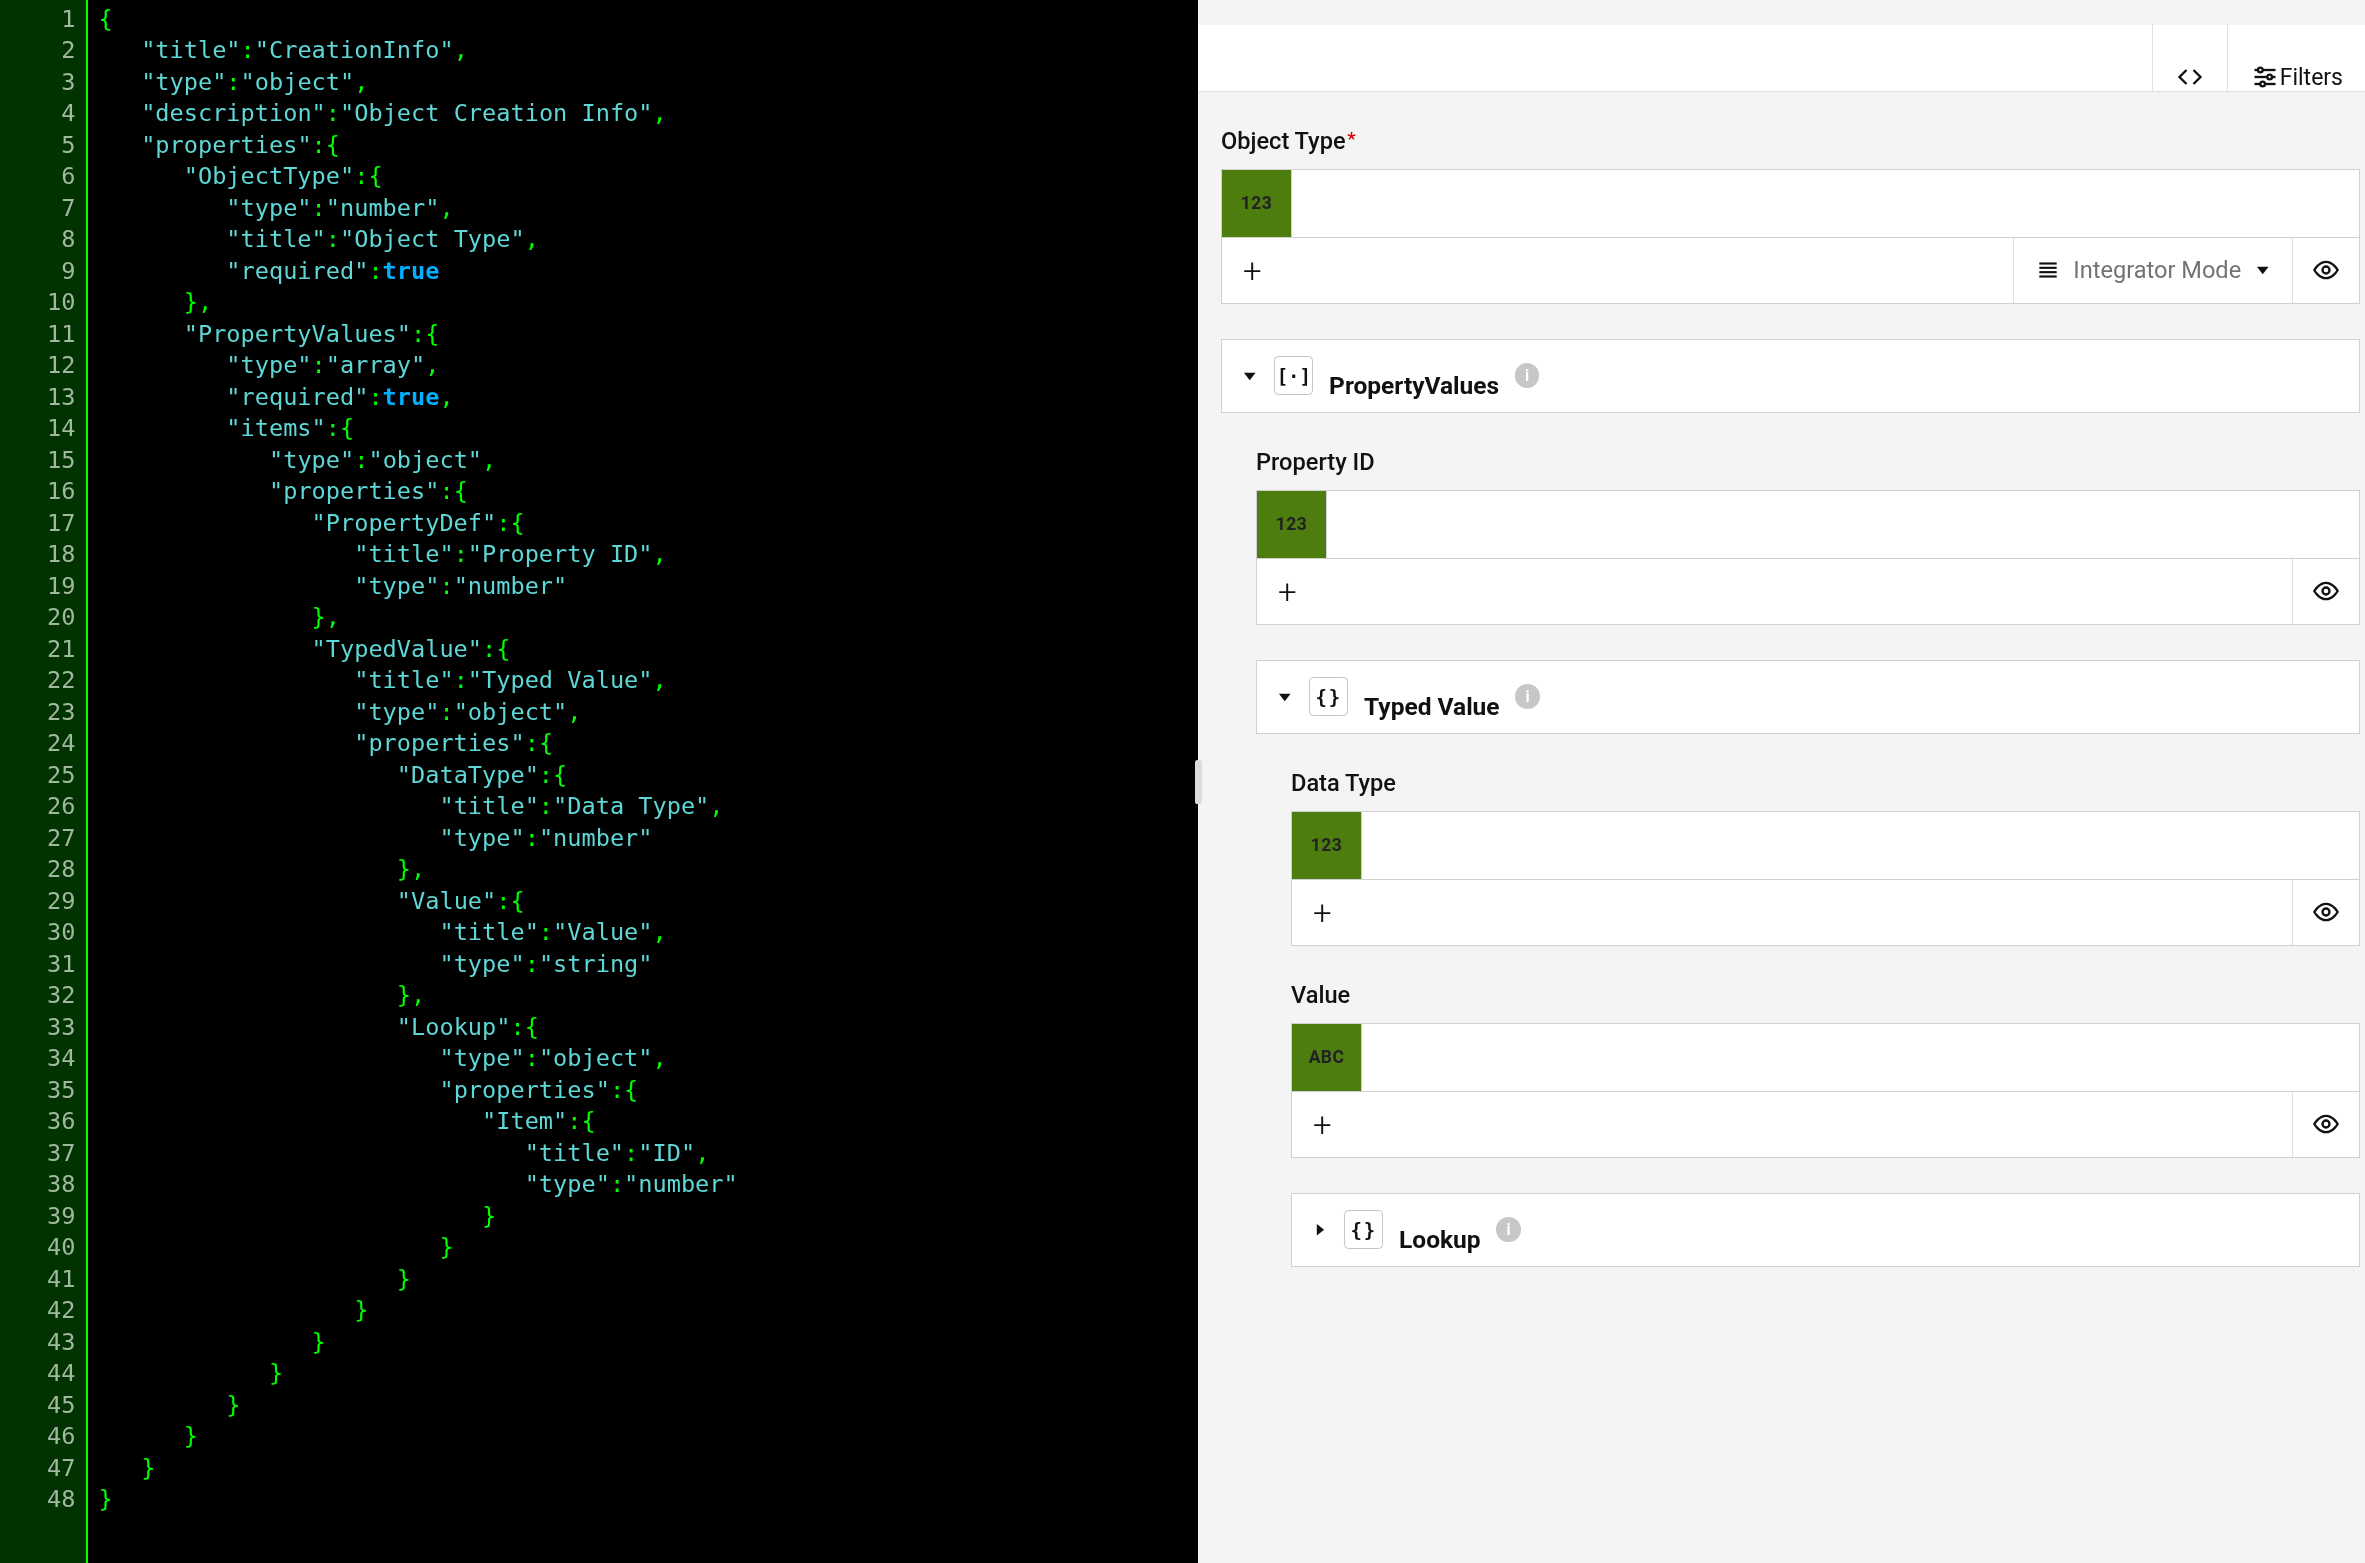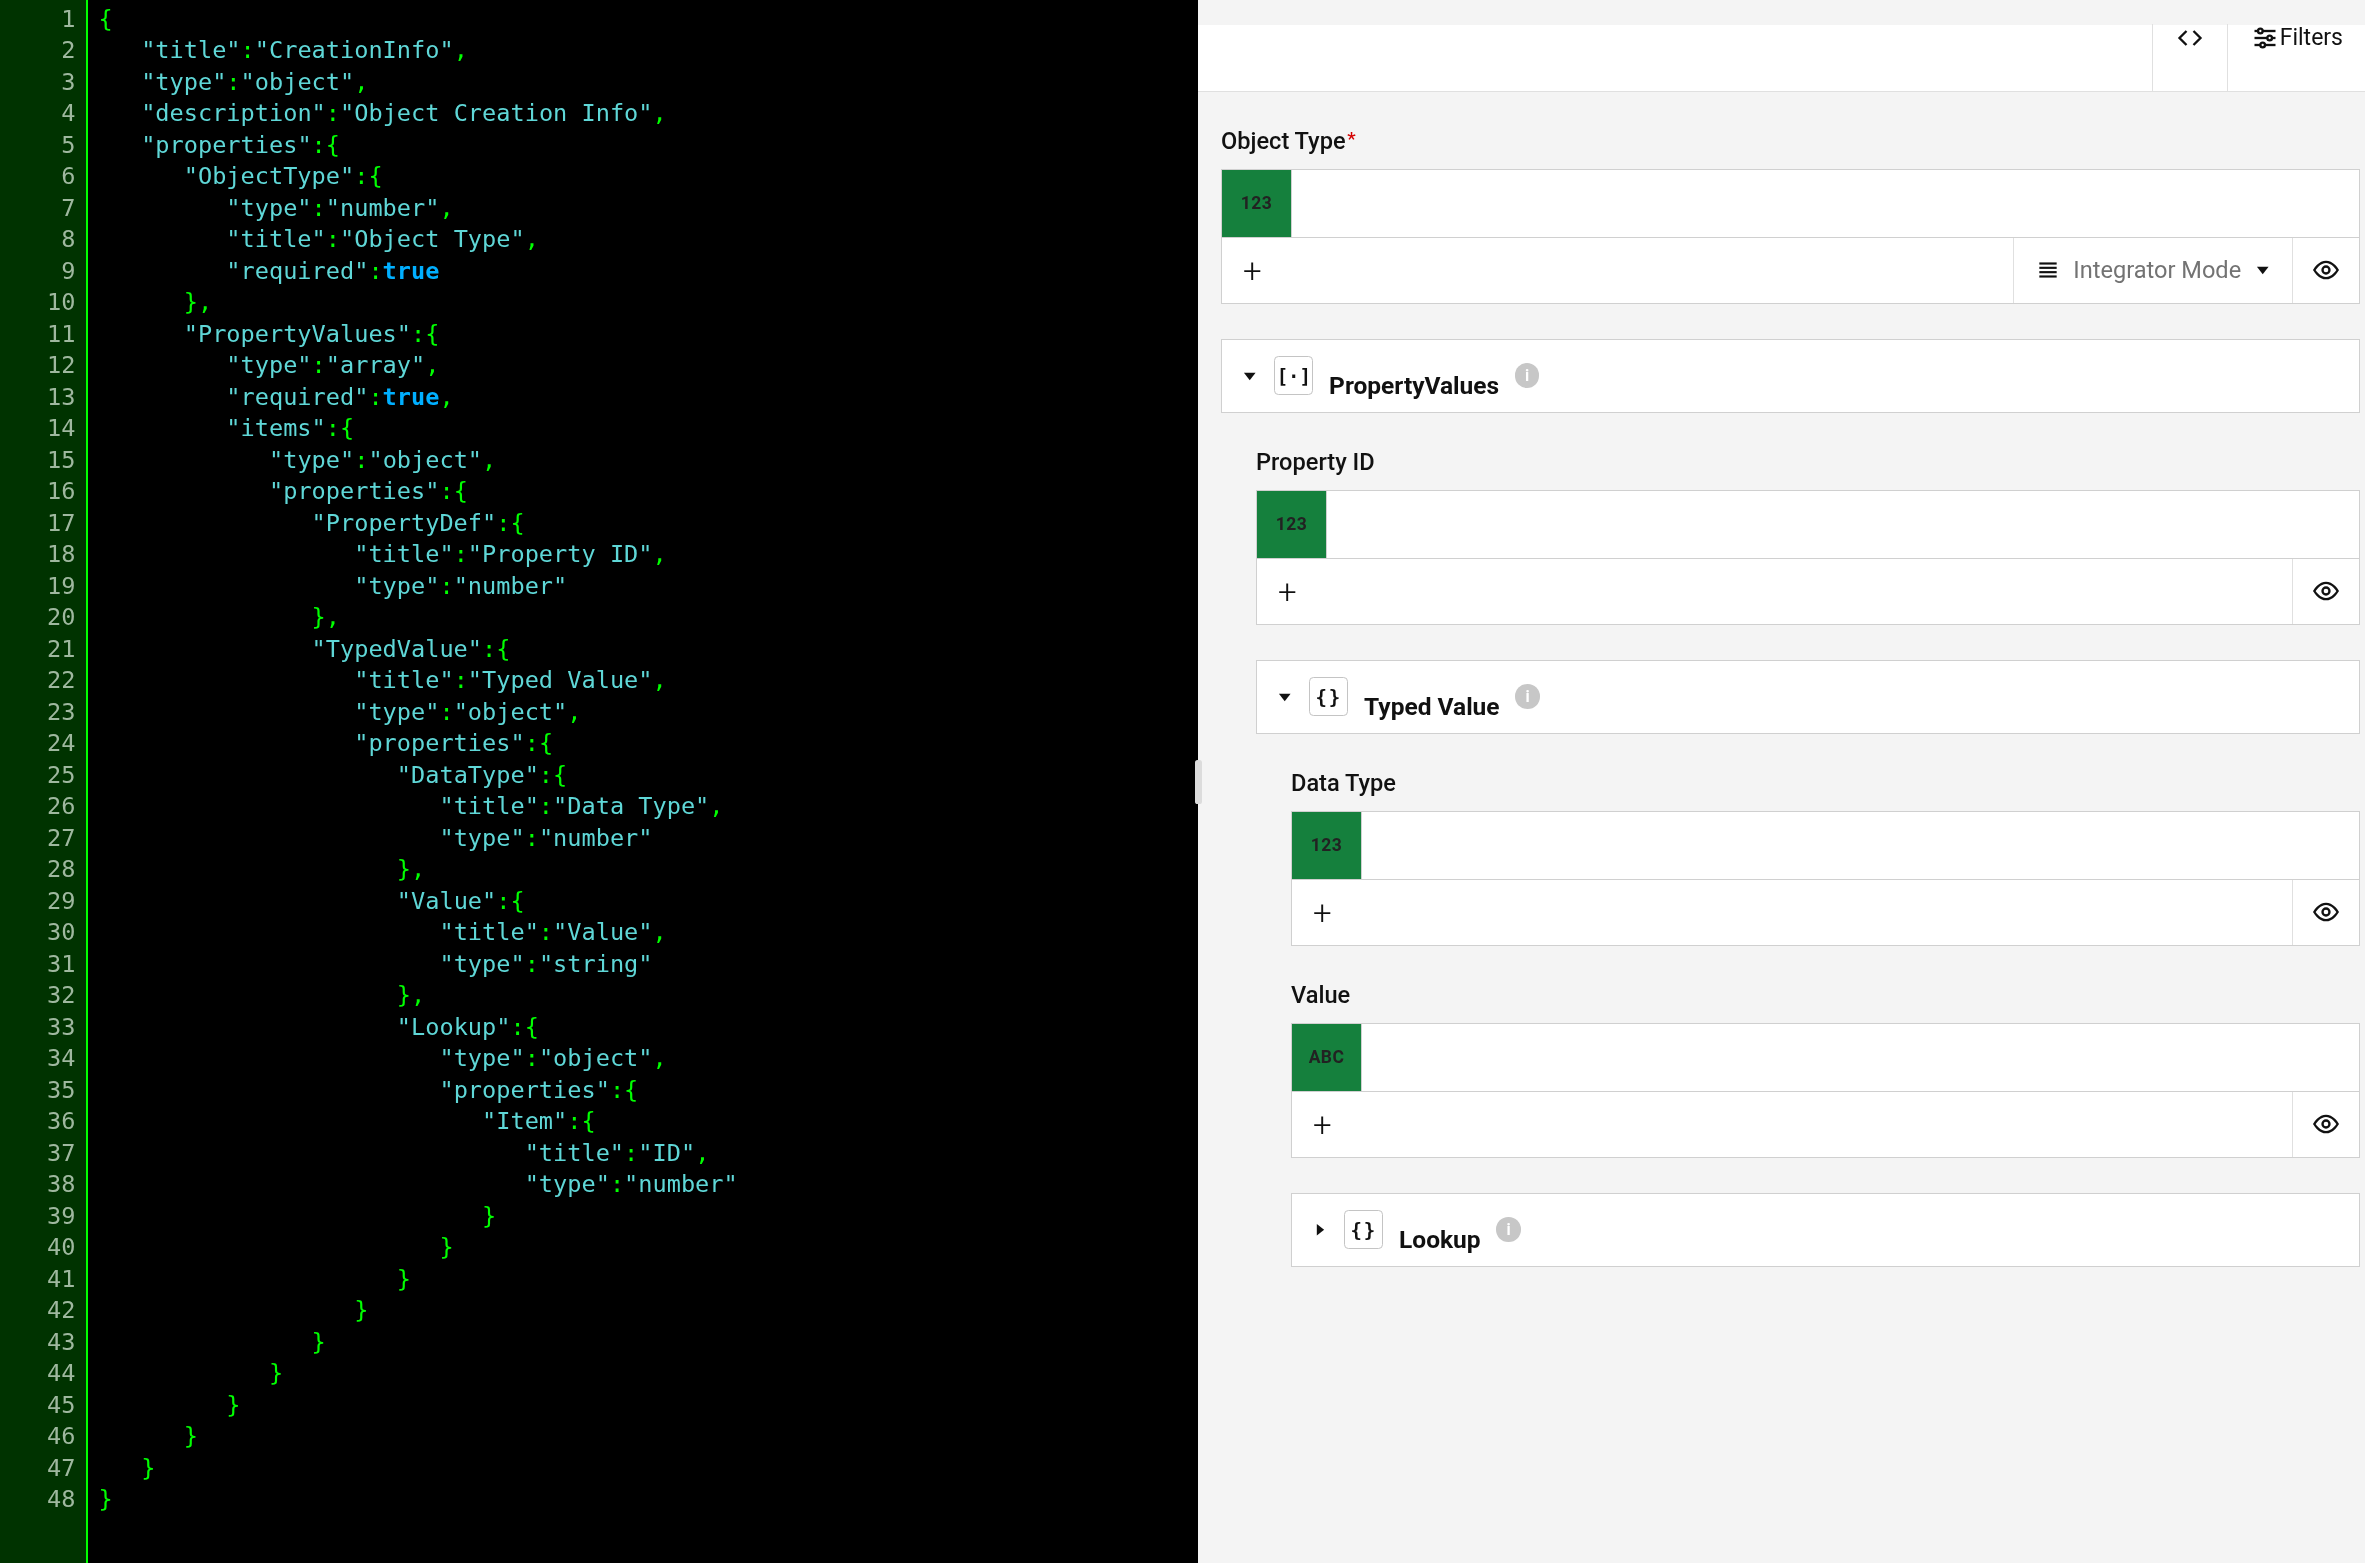--- a/index.html
+++ b/index.html
@@ -15,31 +15,31 @@
   .code .k  { color: #5fd7d7; }   
   .code .s  { color: #5fd7d7; }   
   .code .b  { color: #00afff; font-weight: bold; } 
   
   .drag-handle { position:absolute; right:-3.5px; top:50%; transform:translateY(-50%); width:7px; height:44px; background:#dcdcdc; border-radius:2.6px; }
   
   
   .form-panel { flex: 1; background: #f4f4f4; display: flex; flex-direction: column; overflow: hidden; }
   .top-strip { height: 24.5px; background: #f4f4f4; }
   .toolbar { height: 67px; background: #fff; display: flex; justify-content: flex-end; align-items: center; border-bottom: 0.9px solid #e0e0e0; }
-  .toolbar .tbtn { height: 67px; padding: 0 23px; display:flex; align-items:flex-start; gap:1px; border-left:0.9px solid #e0e0e0; }
+  .toolbar .tbtn { height: 67px; padding: 0 23px; display:flex; align-items:flex-end; gap:1px; border-left:0.9px solid #e0e0e0; }
   .toolbar .tbtn span.lbl { font-size: 23px; color:#111; }
   .toolbar svg { width:28px; height:28px; stroke:#111; fill:none; stroke-width:2; }
   
   .form-body { padding: 35px 6px 35px 23px; overflow-y:auto; flex:1; }
   
   .field-label { font-size: 23.6px; font-weight: 500; color:#111; margin-bottom: 14px; }
   .field-label .req { color:#d40000; font-size:19px; vertical-align: top; margin-left:1.8px;}
   
   .input-row { display:flex; border:0.9px solid #d0d0d0; border-bottom:none; background:#fff; }
-  .type-badge { width: 70px; background:#15803d; display:flex; align-items:center; justify-content:center; font-size:17.5px; font-weight:bold; color:#222; letter-spacing:0.4px; border-right:0.9px solid #d0d0d0; }
+  .type-badge { width: 70px; background:#4d7c0f; display:flex; align-items:center; justify-content:center; font-size:17.5px; font-weight:bold; color:#222; letter-spacing:0.4px; border-right:0.9px solid #d0d0d0; }
   .input-row input { flex:1; border:none; outline:none; font-size:23px; padding:0 17.5px; height:67px; background:#fff; }
   
   .action-row { display:flex; border:0.9px solid #d0d0d0; background:#fff; height:67px; }
   .action-row.with-mode .left { flex:1; display:flex; align-items:center; padding-left:21px; }
   .action-row.with-mode .mode { display:flex; align-items:center; gap:12.3px; padding:0 21px; border-left:0.9px solid #e0e0e0; }
   .action-row.with-mode .eye  { width:67px; display:flex; align-items:center; justify-content:center; border-left:0.9px solid #e0e0e0; }
   .action-row.plain .left { flex:1; display:flex; align-items:center; padding-left:21px; }
   .action-row.plain .eye  { width:67px; display:flex; align-items:center; justify-content:center; border-left:0.9px solid #e0e0e0; }
   .mode span.lbl { font-size:23.6px; color:#737373; }
   

